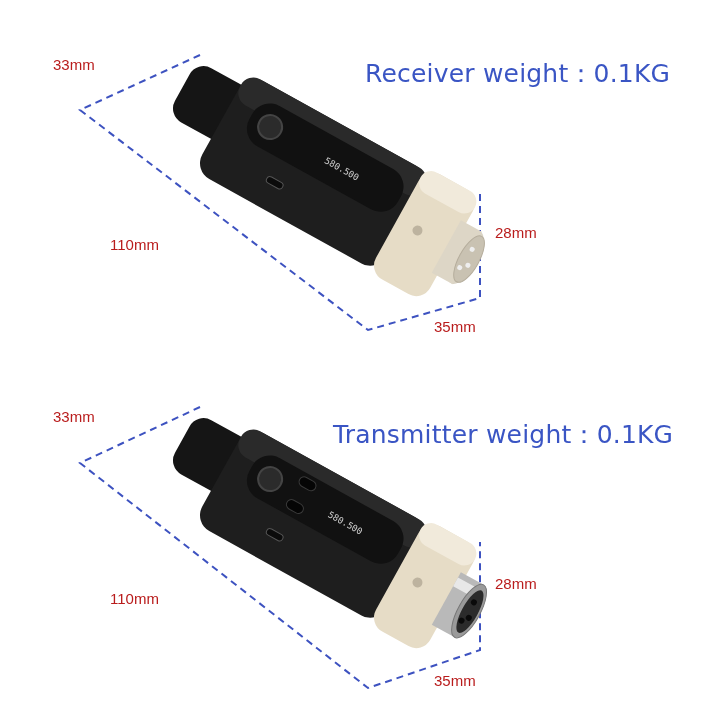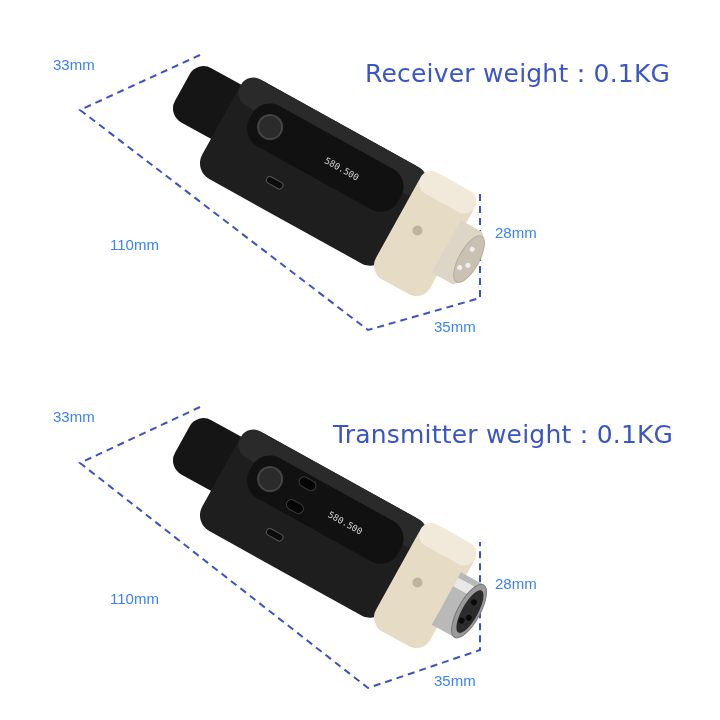--- a/index.html
+++ b/index.html
@@ -1,19 +1,19 @@
 <!DOCTYPE html>
 <html><head>
 <meta charset="utf-8">
 <style>
   html, body { margin:0; padding:0; background:#ffffff; }
   body { width:720px; height:720px; position:relative; overflow:hidden;
          font-family:"Liberation Sans", "DejaVu Sans", sans-serif; }
   .abs { position:absolute; }
-  .dim { color:#3b82f6; font-size:15px; }
+  .dim { color:#b91c1c; font-size:15px; }
   .weight { color:#3a55c4; font-size:25px; font-family:"DejaVu Sans", sans-serif; letter-spacing:0.2px; white-space:nowrap; }
   svg { position:absolute; left:0; top:0; }
 </style>
 </head>
 <body>
 
 <section>
   <svg width="720" height="360" viewBox="0 0 720 360">
 
     <polyline points="200,55 80,110 368,330 480,298 480,190" fill="none" stroke="#3d52c0" stroke-width="2" stroke-dasharray="7,5"></polyline>

